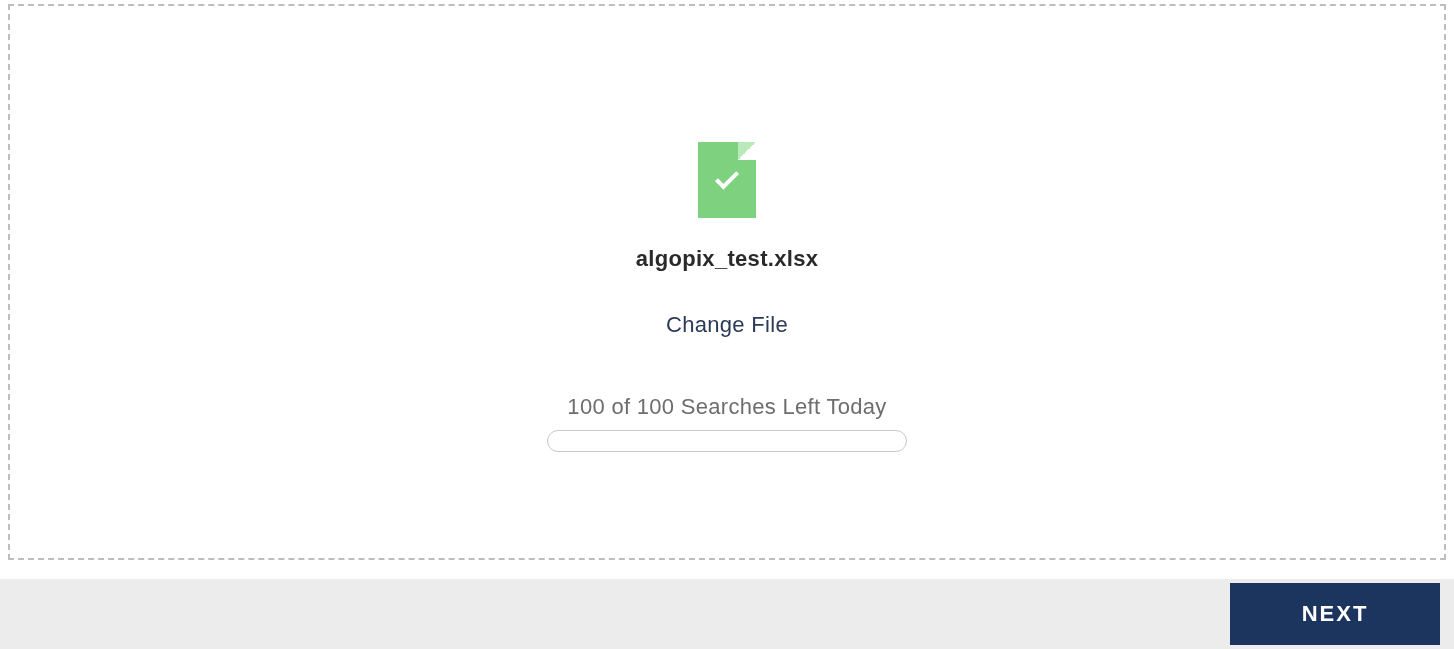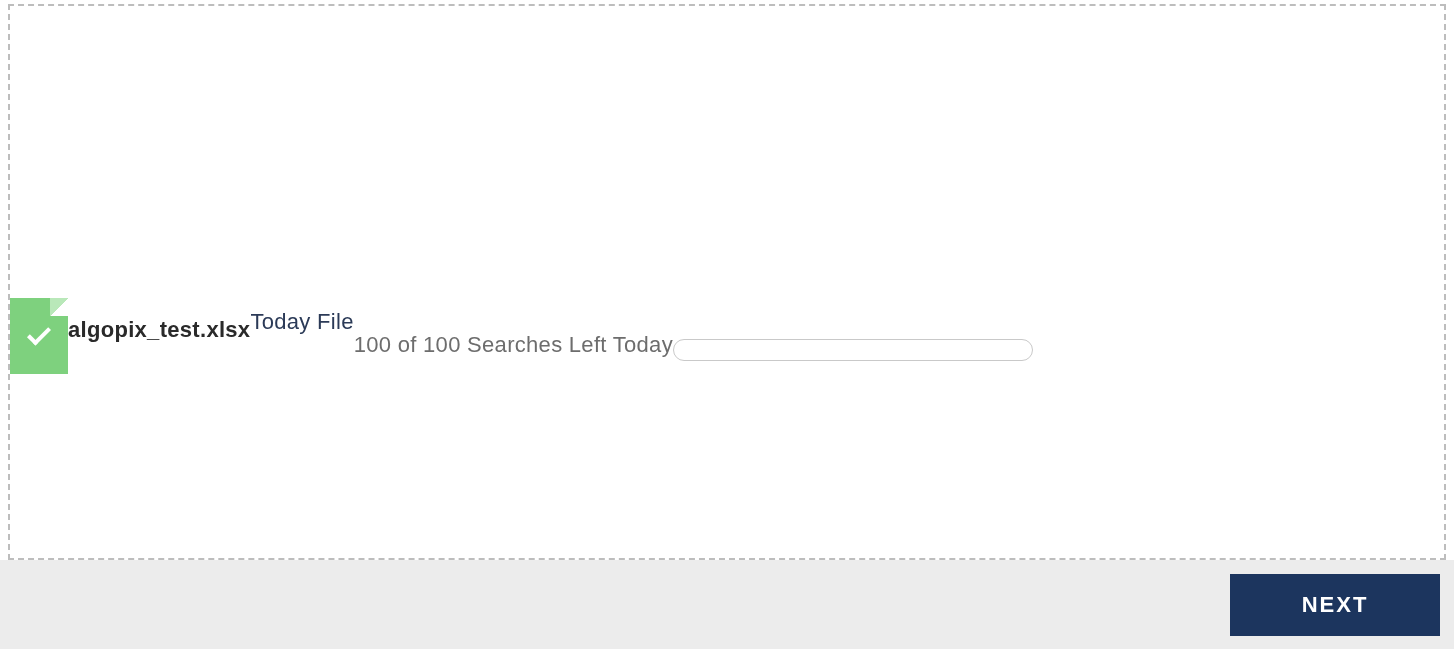--- a/index.html
+++ b/index.html
@@ -13,21 +13,21 @@
     }
     .dropzone {
       position: absolute;
       top: 4px;
       left: 8px;
       right: 8px;
       height: 556px;
       border: 2px dashed #bdbdbd;
       background: #fff;
       display: flex;
-      flex-direction: row;
+      flex-direction: column;
       align-items: center;
       justify-content: flex-start;
       padding-top: 136px;
     }
     .file-icon {
       width: 58px;
       height: 76px;
       position: relative;
       margin-bottom: 28px;
     }
@@ -80,21 +80,21 @@
       height: 22px;
       border: 1px solid #c9c9c9;
       border-radius: 11px;
       background: #fff;
     }
     .footer {
       position: absolute;
       left: 0;
       right: 0;
       bottom: 0;
-      height: 89px;
+      height: 70px;
       background: #ececec;
       display: flex;
       justify-content: flex-end;
       align-items: center;
       padding-right: 14px;
     }
     .next-btn {
       width: 210px;
       height: 62px;
       background: #1c355e;
@@ -112,20 +112,20 @@
 </head>
 <body>
 
 <div class="dropzone">
   <div class="file-icon">
     <div class="file-body"></div>
     <div class="file-fold"></div>
     <div class="check"></div>
   </div>
   <div class="filename">algopix_test.xlsx</div>
-  <div class="change-link">Today File</div>
+  <div class="change-link">Change File</div>
   <div class="quota-text">100 of 100 Searches Left Today</div>
   <div class="quota-bar"></div>
 </div>
 
 <div class="footer">
   <button class="next-btn">NEXT</button>
 </div>
 
 </body></html>

